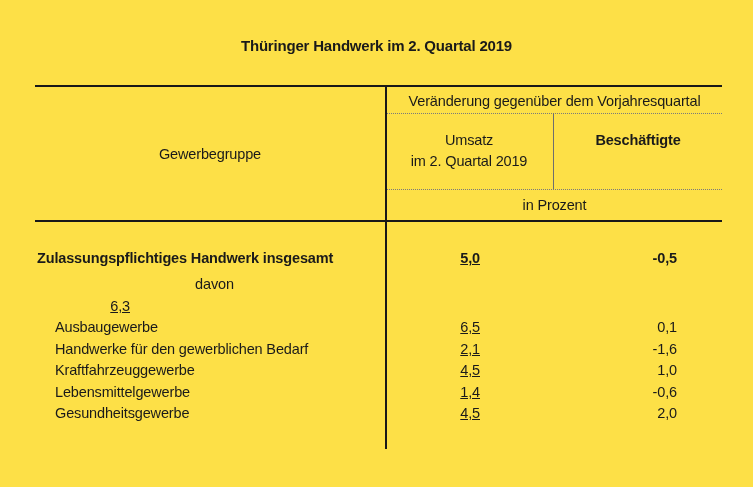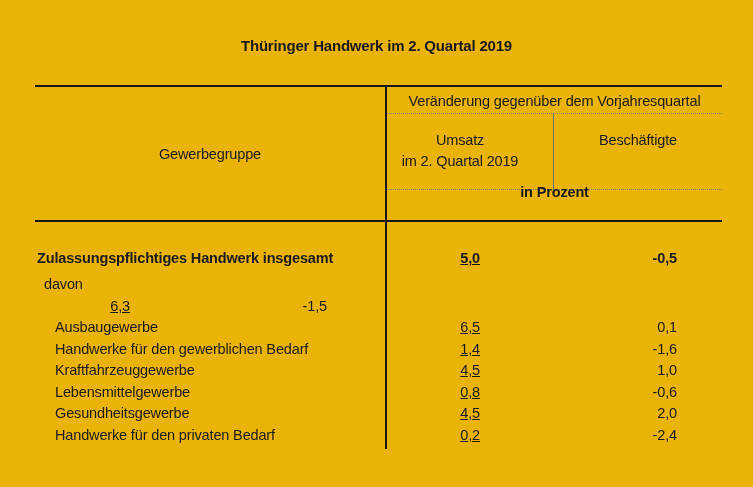--- a/index.html
+++ b/index.html
@@ -1,21 +1,21 @@
 <!DOCTYPE html>
 <html><head>
 <meta charset="utf-8">
 <style>
   * { margin: 0; padding: 0; box-sizing: border-box; }
   html, body { background: #ffffff; }
   .page {
     position: relative;
     width: 753px;
     height: 487px;
-    background: #eab308;
+    background: #fde047;
     font-family: "Liberation Sans", sans-serif;
     color: #1a1a1a;
     overflow: hidden;
   }
   .title {
     position: absolute;
     top: 37px; left: 0;
     width: 753px;
     text-align: center;
     font-size: 15px;
@@ -46,42 +46,42 @@
   .vline-thin {
     position: absolute;
     left: 553px; top: 113px;
     width: 1px; height: 76px;
     background: #6e6e6e;
   }
   
   .cell { position: absolute; text-align: center; font-size: 14.5px; letter-spacing: -0.15px; }
   .cell-gewerbegruppe { left: 35px;  width: 350px; top: 146px; }
   .cell-span-header   { left: 387px; width: 335px; top: 93px;  }
-  .cell-col1-header   { left: 376px; width: 168px; top: 130px; line-height: 21px; }
-  .cell-col2-header   { left: 554px; width: 168px; top: 130px; line-height: 21px; }
-  .cell-unit          { left: 387px; width: 335px; top: 184px; font-weight: bold; }
+  .cell-col1-header   { left: 385px; width: 168px; top: 130px; line-height: 21px; }
+  .cell-col2-header   { left: 554px; width: 168px; top: 130px; line-height: 21px; font-weight: bold; }
+  .cell-unit          { left: 387px; width: 335px; top: 197px; }
   
   .tbody {
     position: absolute;
     left: 35px; top: 247px;
     width: 687px;
   }
   .trow {
     display: flex;
     height: 21.5px;
     align-items: center;
     font-size: 14.5px;
     letter-spacing: -0.15px;
   }
   .trow .lbl   { width: 350px; white-space: nowrap; overflow: hidden; }
   .trow .val1  { width: 95px;  text-align: right; text-decoration: underline; }
   .trow .val2  { width: 197px; text-align: right; }
   .row-total   { font-weight: bold; margin-bottom: 5px; }
   .row-total .lbl  { padding-left: 2px; }
-  .row-davon .lbl  { padding-left: 9px; }
+  .row-davon .lbl  { padding-left: 9px; text-align: center; }
   .row-item  .lbl  { padding-left: 20px; }
 </style>
 </head>
 <body>
 
 <div class="page">
 
   <div class="title">Thüringer Handwerk im 2. Quartal 2019</div>
 
   <div class="hline-strong hline-top"></div>
@@ -112,47 +112,41 @@
       <div class="val1">5,0</div>
       <div class="val2">-0,5</div>
     </div>
       <div class="trow row-davon">
       <div class="lbl">davon</div>
       <div class="val1"></div>
       <div class="val2"></div>
     </div>
       <div class="trow row-item">
       <div class="val1">6,3</div>
-      <div class="val2">-1,5</div>
     </div>
       <div class="trow row-item">
       <div class="lbl">Ausbaugewerbe</div>
       <div class="val1">6,5</div>
       <div class="val2">0,1</div>
     </div>
       <div class="trow row-item">
       <div class="lbl">Handwerke für den gewerblichen Bedarf</div>
-      <div class="val1">1,4</div>
+      <div class="val1">2,1</div>
       <div class="val2">-1,6</div>
     </div>
       <div class="trow row-item">
       <div class="lbl">Kraftfahrzeuggewerbe</div>
       <div class="val1">4,5</div>
       <div class="val2">1,0</div>
     </div>
       <div class="trow row-item">
       <div class="lbl">Lebensmittelgewerbe</div>
-      <div class="val1">0,8</div>
+      <div class="val1">1,4</div>
       <div class="val2">-0,6</div>
     </div>
       <div class="trow row-item">
       <div class="lbl">Gesundheitsgewerbe</div>
       <div class="val1">4,5</div>
       <div class="val2">2,0</div>
     </div>
-      <div class="trow row-item">
-      <div class="lbl">Handwerke für den privaten Bedarf</div>
-      <div class="val1">0,2</div>
-      <div class="val2">-2,4</div>
-    </div>
     </div>
 
 </div>
 
 </body></html>

